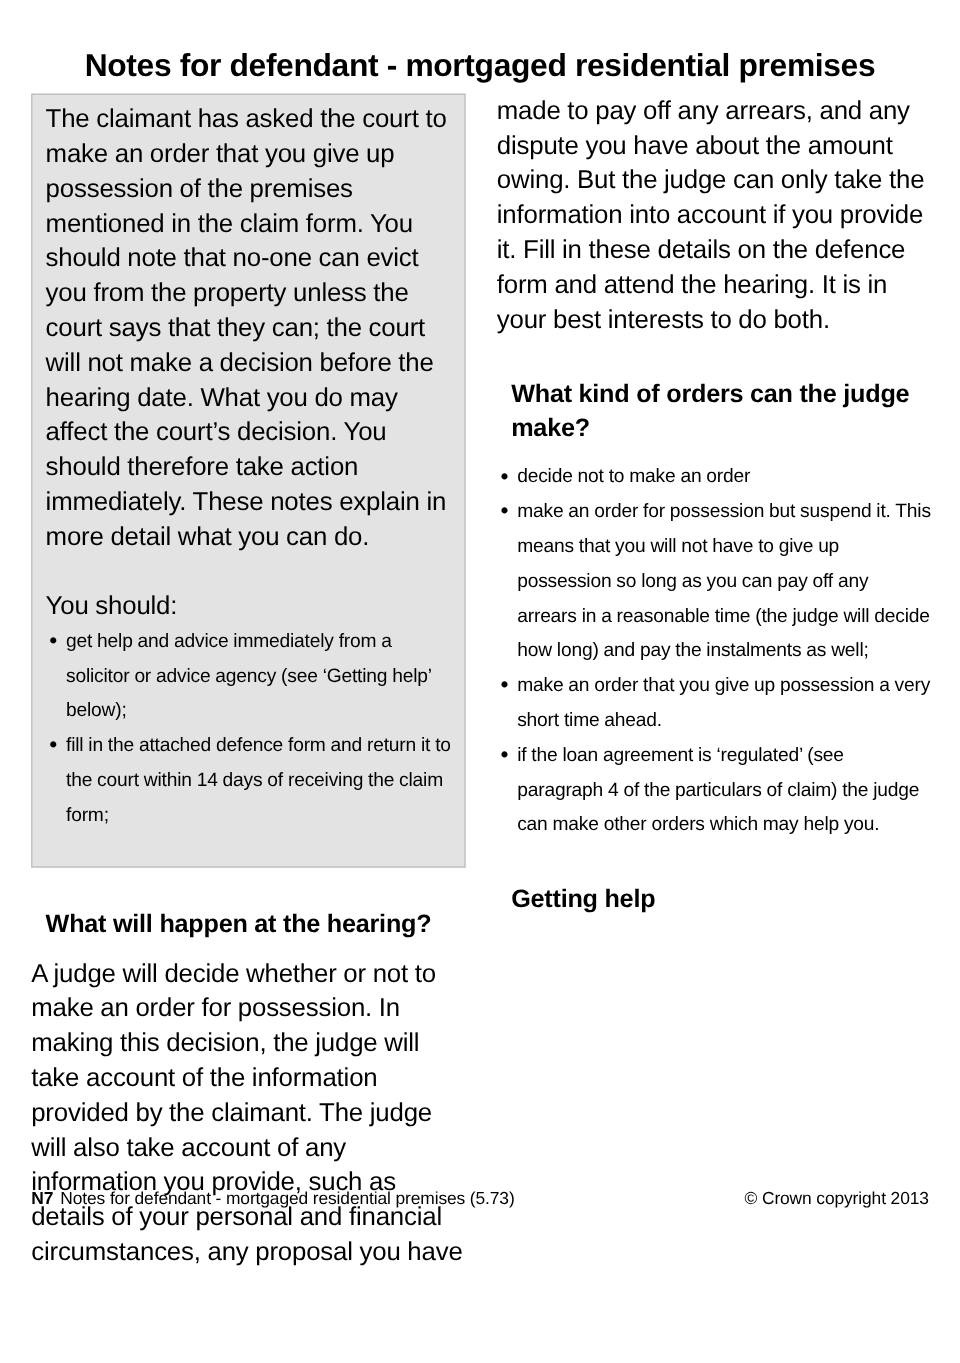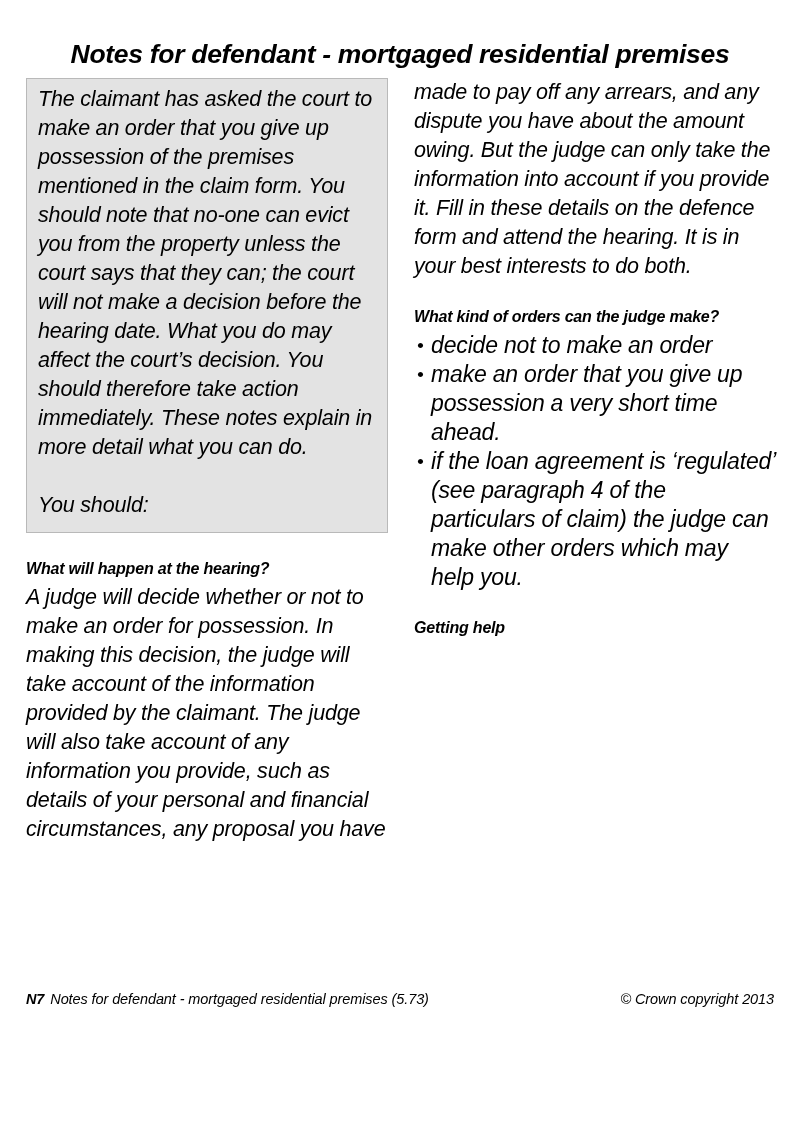--- a/index.html
+++ b/index.html
@@ -14,21 +14,20 @@
     position: relative;
     font-family: "Liberation Sans", sans-serif;
     color: #000000;
     overflow: hidden;
   }
   .page {
     position: relative;
     width: 800px;
     height: 1036px;
     box-sizing: border-box;
-    font-style: italic;
   }
 
   
   .page-title {
     position: absolute;
     left: 0;
     right: 0;
     top: 22px;
     text-align: center;
     font-size: 26.5px;
@@ -46,50 +45,50 @@
   }
   .col-left  { left: 26px; }
   .col-right { left: 414px; }
 
   
   .notice-box {
     background: #e3e3e3;
     border: 1px solid #b9b9b9;
     box-sizing: border-box;
     width: 362px;
-    padding: 6px 11px 12px 11px;
+    padding: 6px 11px 28px 11px;
     margin: 0 0 0 0;
   }
 
   
   p.body-text {
     margin: 0;
     font-size: 21.5px;
     line-height: 29px;
     letter-spacing: -0.15px;
     word-spacing: -0.2px;
   }
 
   h2.section-heading {
-    margin: 0;
-    font-size: 16px;
+    margin: 12px;
+    font-size: 21px;
     font-weight: bold;
     line-height: 28px;
     letter-spacing: -0.2px;
   }
 
   ul.bullets {
     margin: 0;
     padding: 0;
     list-style: none;
   }
   ul.bullets > li {
     position: relative;
     padding-left: 17px;
-    font-size: 23px;
+    font-size: 16px;
     line-height: 29px;
     letter-spacing: -0.15px;
     word-spacing: -0.2px;
   }
   ul.bullets > li::before {
     content: "\2022";
     position: absolute;
     left: 3px;
     top: 0;
     font-size: 19px;
@@ -129,20 +128,22 @@
   <div class="col col-left">
 
     <div class="notice-box">
       <p class="body-text">The claimant has asked the court to make an order that you give up possession of the premises mentioned in the claim form. You should note that no-one can evict you from the property unless the court says that they can; the court will not make a decision before the hearing date. What you do may affect the court’s decision. You should therefore take action immediately. These notes explain in more detail what you can do.</p>
 
       <div class="gap-lg"></div>
 
       <p class="body-text">You should:</p>
 
       <ul class="bullets">
+        <li>get help and advice immediately from a solicitor or advice agency (see ‘Getting help’ below);</li>
+        <li>fill in the attached defence form and return it to the court within 14 days of receiving the claim form;</li>
       </ul>
     </div>
 
     <div class="gap-md"></div>
 
     <h2 class="section-heading">What will happen at the hearing?</h2>
 
     <p class="body-text">A judge will decide whether or not to make an order for possession. In making this decision, the judge will take account of the information provided by the claimant. The judge will also take account of any information you provide, such as details of your personal and financial circumstances, any proposal you have</p>
   </div>
 
@@ -150,20 +151,21 @@
 
     <p class="body-text">made to pay off any arrears, and any dispute you have about the amount owing. But the judge can only take the information into account if you provide it. Fill in these details on the defence form and attend the hearing. It is in your best interests to do both.</p>
 
     <div class="gap-md"></div>
 
     <h2 class="section-heading">What kind of orders can the judge make?</h2>
 
 
     <ul class="bullets">
       <li>decide not to make an order</li>
+      <li>make an order for possession but suspend it. This means that you will not have to give up possession so long as you can pay off any arrears in a reasonable time (the judge will decide how long) and pay the instalments as well;</li>
       <li>make an order that you give up possession a very short time ahead.</li>
       <li>if the loan agreement is ‘regulated’ (see paragraph 4 of the particulars of claim) the judge can make other orders which may help you.</li>
     </ul>
 
     <div class="gap-md"></div>
 
     <h2 class="section-heading">Getting help</h2>
 
   </div>
 

